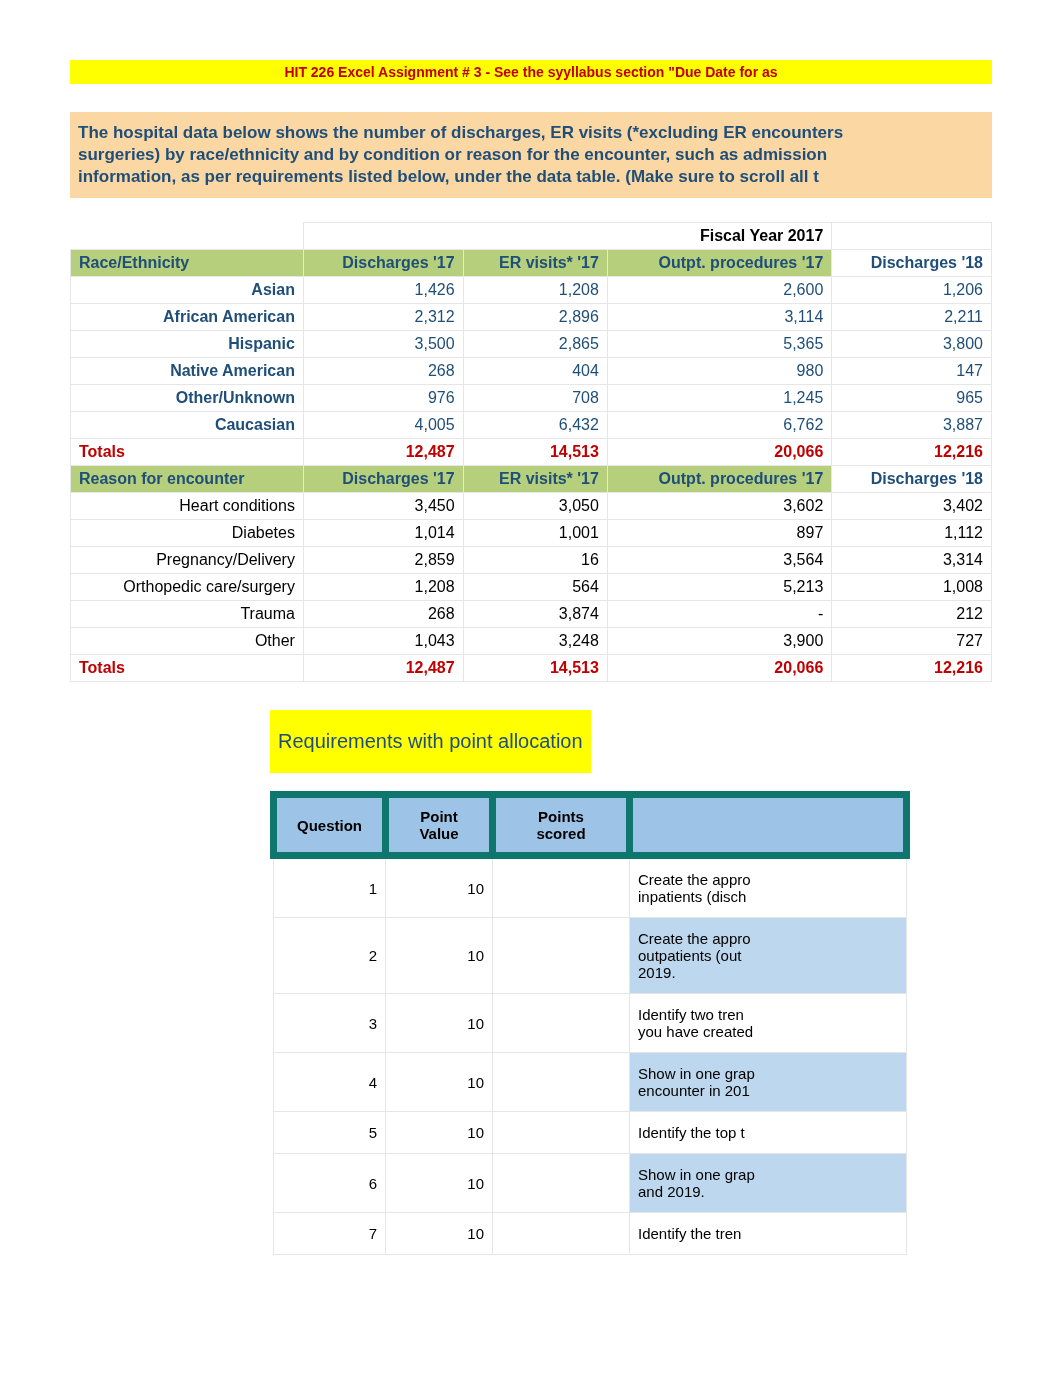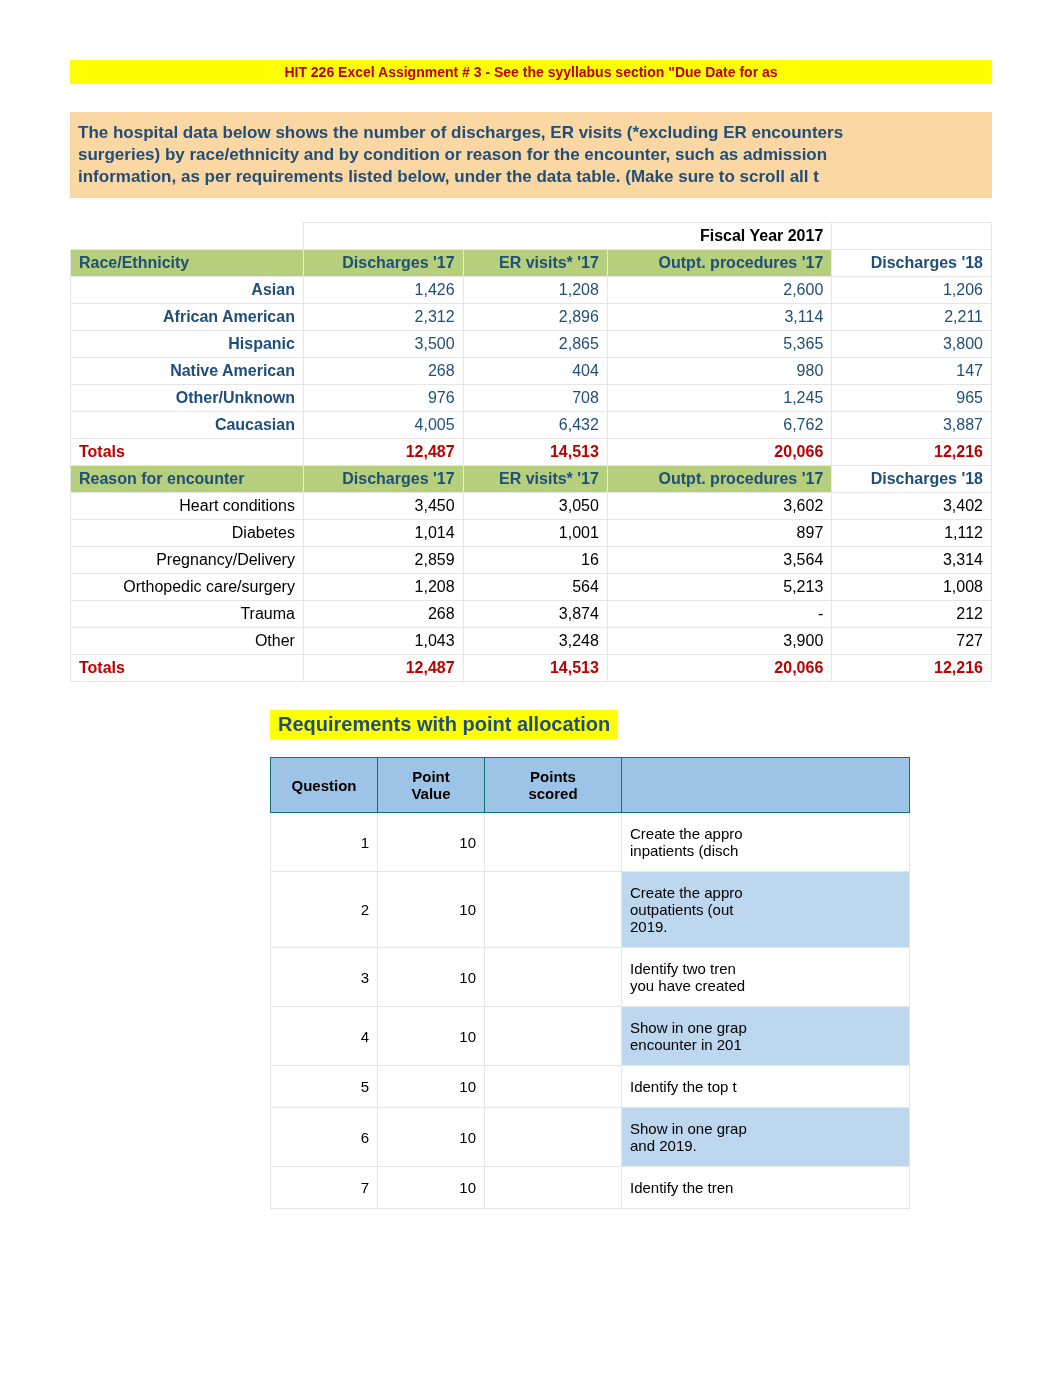--- a/index.html
+++ b/index.html
@@ -72,39 +72,39 @@
   }
   tr.body-row.plain td { color:#000; font-weight:400;}
   tr.body-row.plain td:first-child{color:#000;}
   tr.totals td {
     color: #c00000;
     font-weight: bold;
   }
   .req-title {
     background: #ffff00;
     color: #1f4e79;
-    font-weight: bold;
+    font-weight: normal;
     font-size: 20px;
-    padding: 3px 8px;
+    padding: 20px 8px;
     display: inline-block;
     margin: 18px 0 0 200px;
   }
   table.req {
     border-collapse: collapse;
     width: 640px;
     margin-left: 200px;
     margin-top: 18px;
     font-size: 15px;
   }
   table.req th {
     background: #9dc3e6;
     color: #000;
     font-weight: bold;
     padding: 10px 20px;
-    border: 1px solid #0f766e;
+    border: 7px solid #0f766e;
     text-align: center;
   }
   table.req th:nth-child(4){ text-align:left;}
   table.req td {
     border: 1px solid #e6e6e6;
     padding: 12px 8px;
     vertical-align: middle;
   }
   table.req tr.even td:nth-child(4) { background: #bdd7ee; }
   table.req td:nth-child(1),

